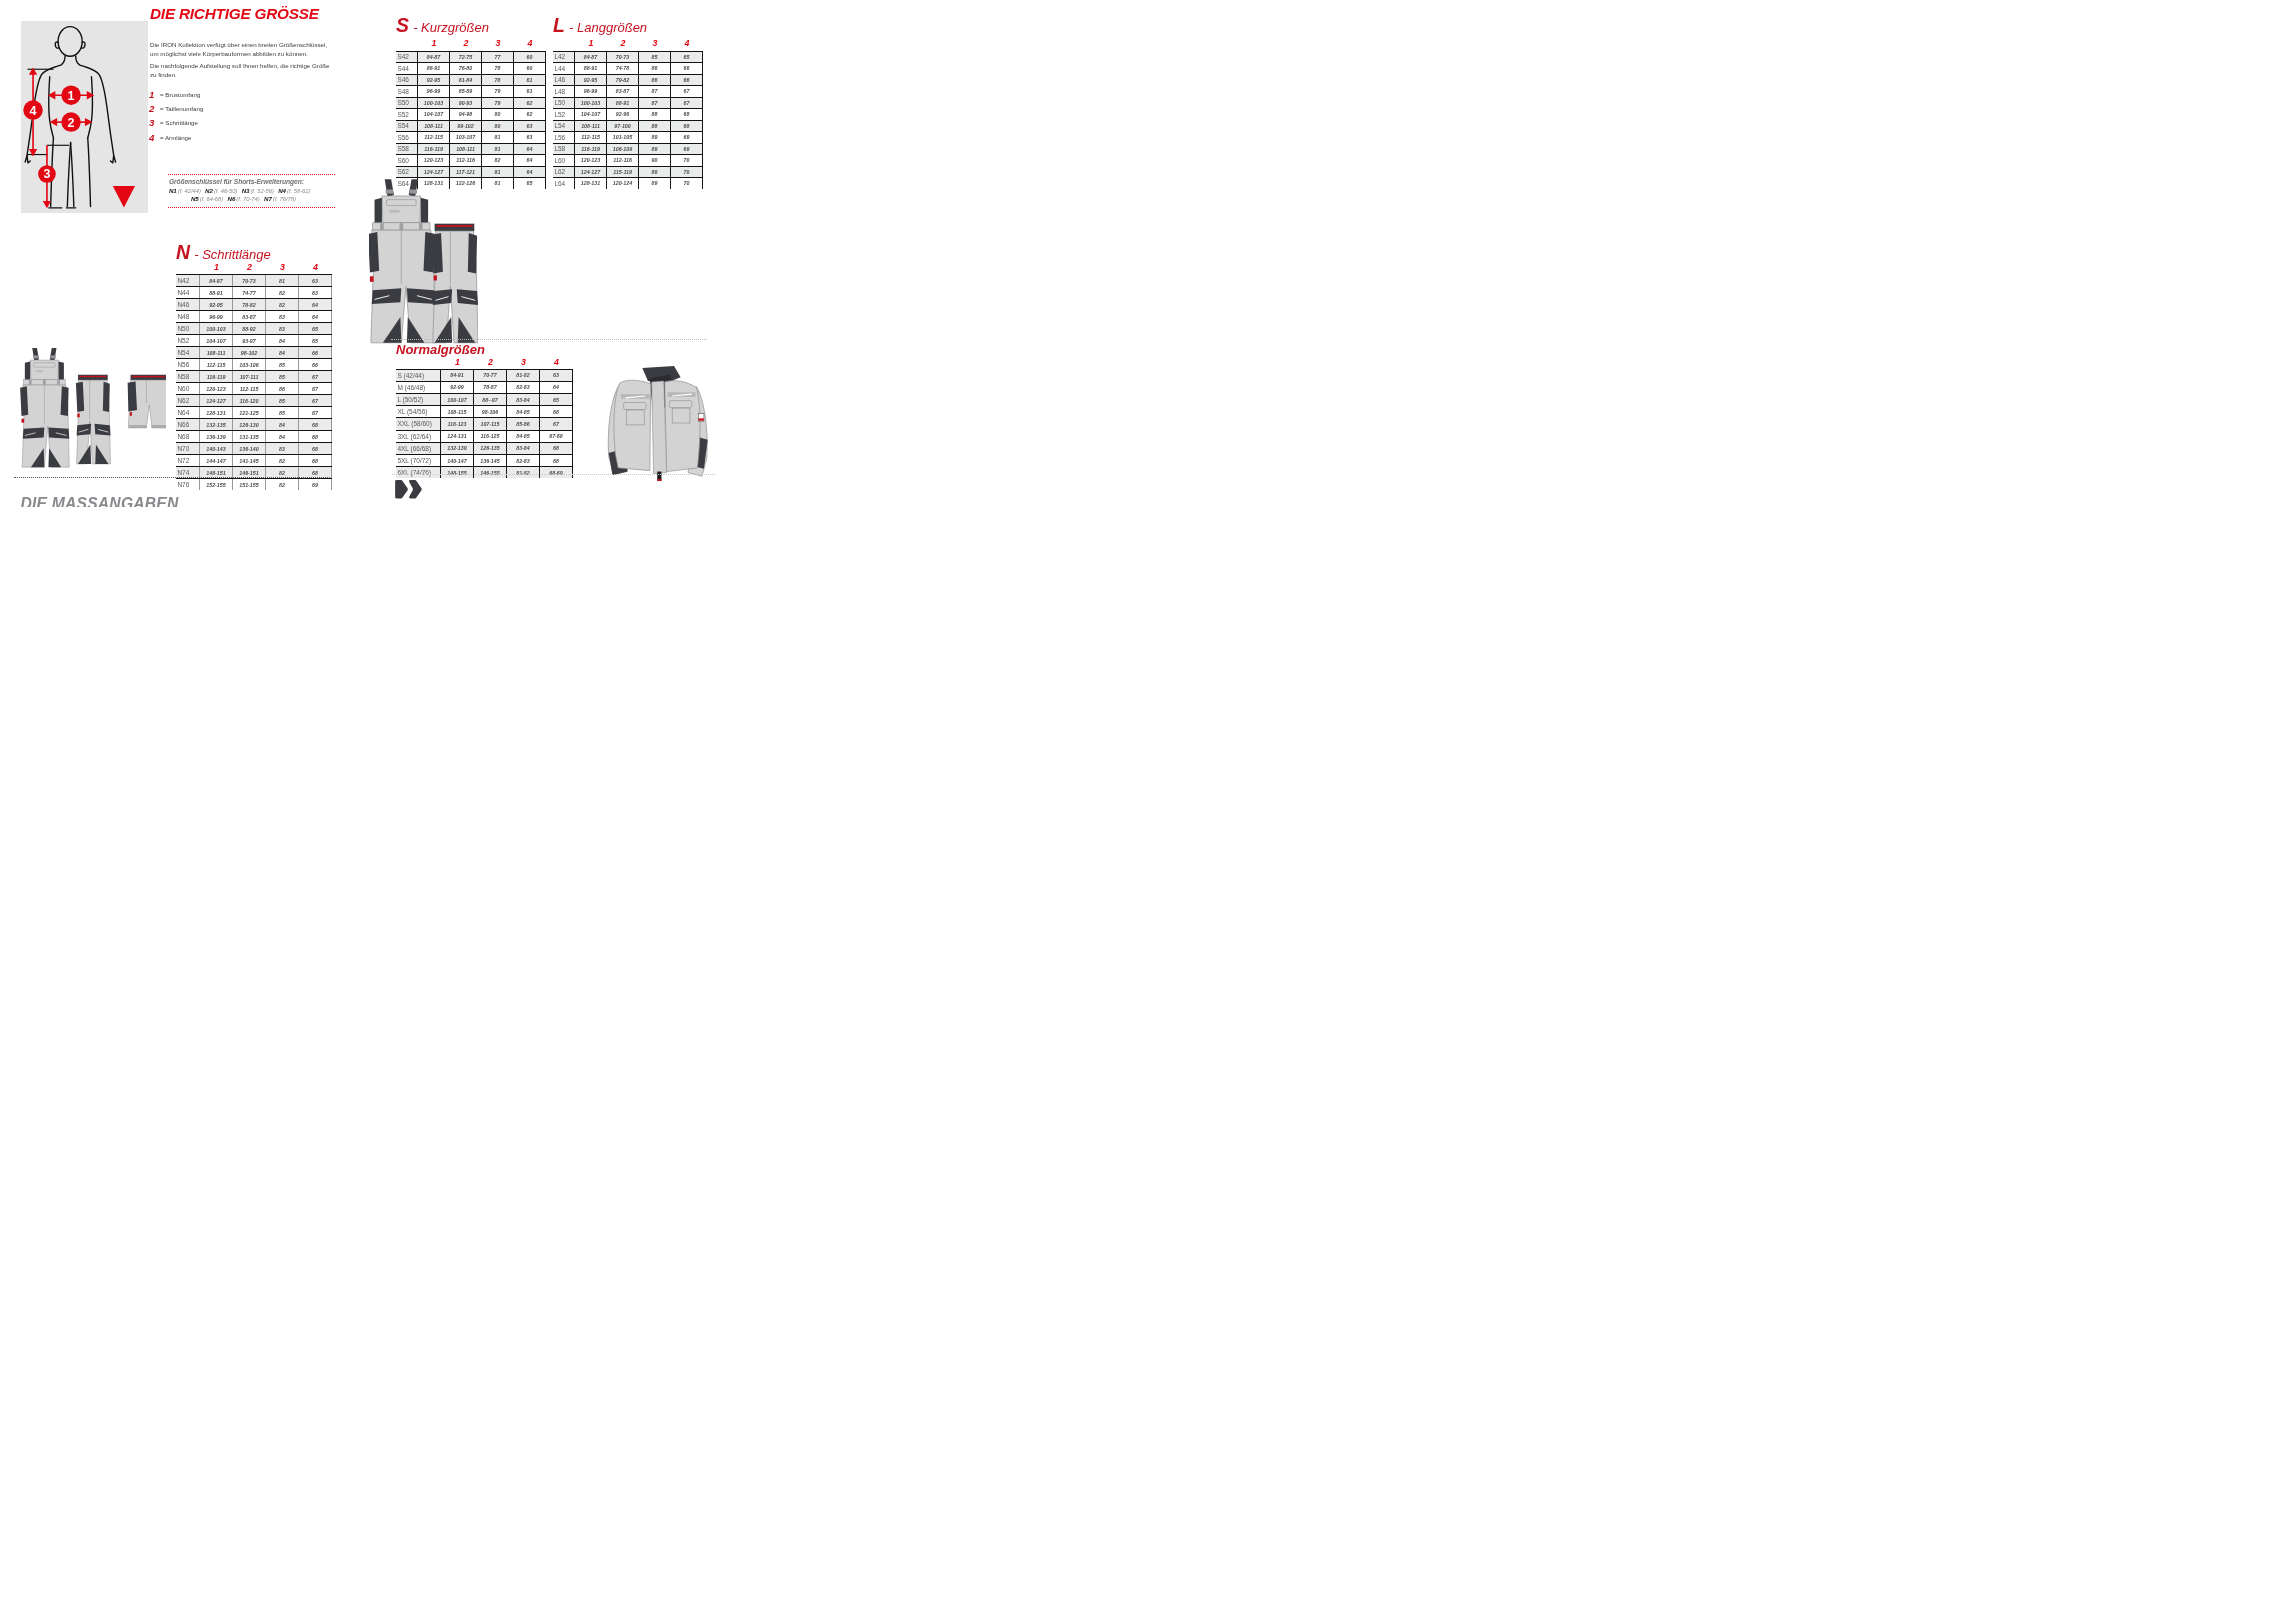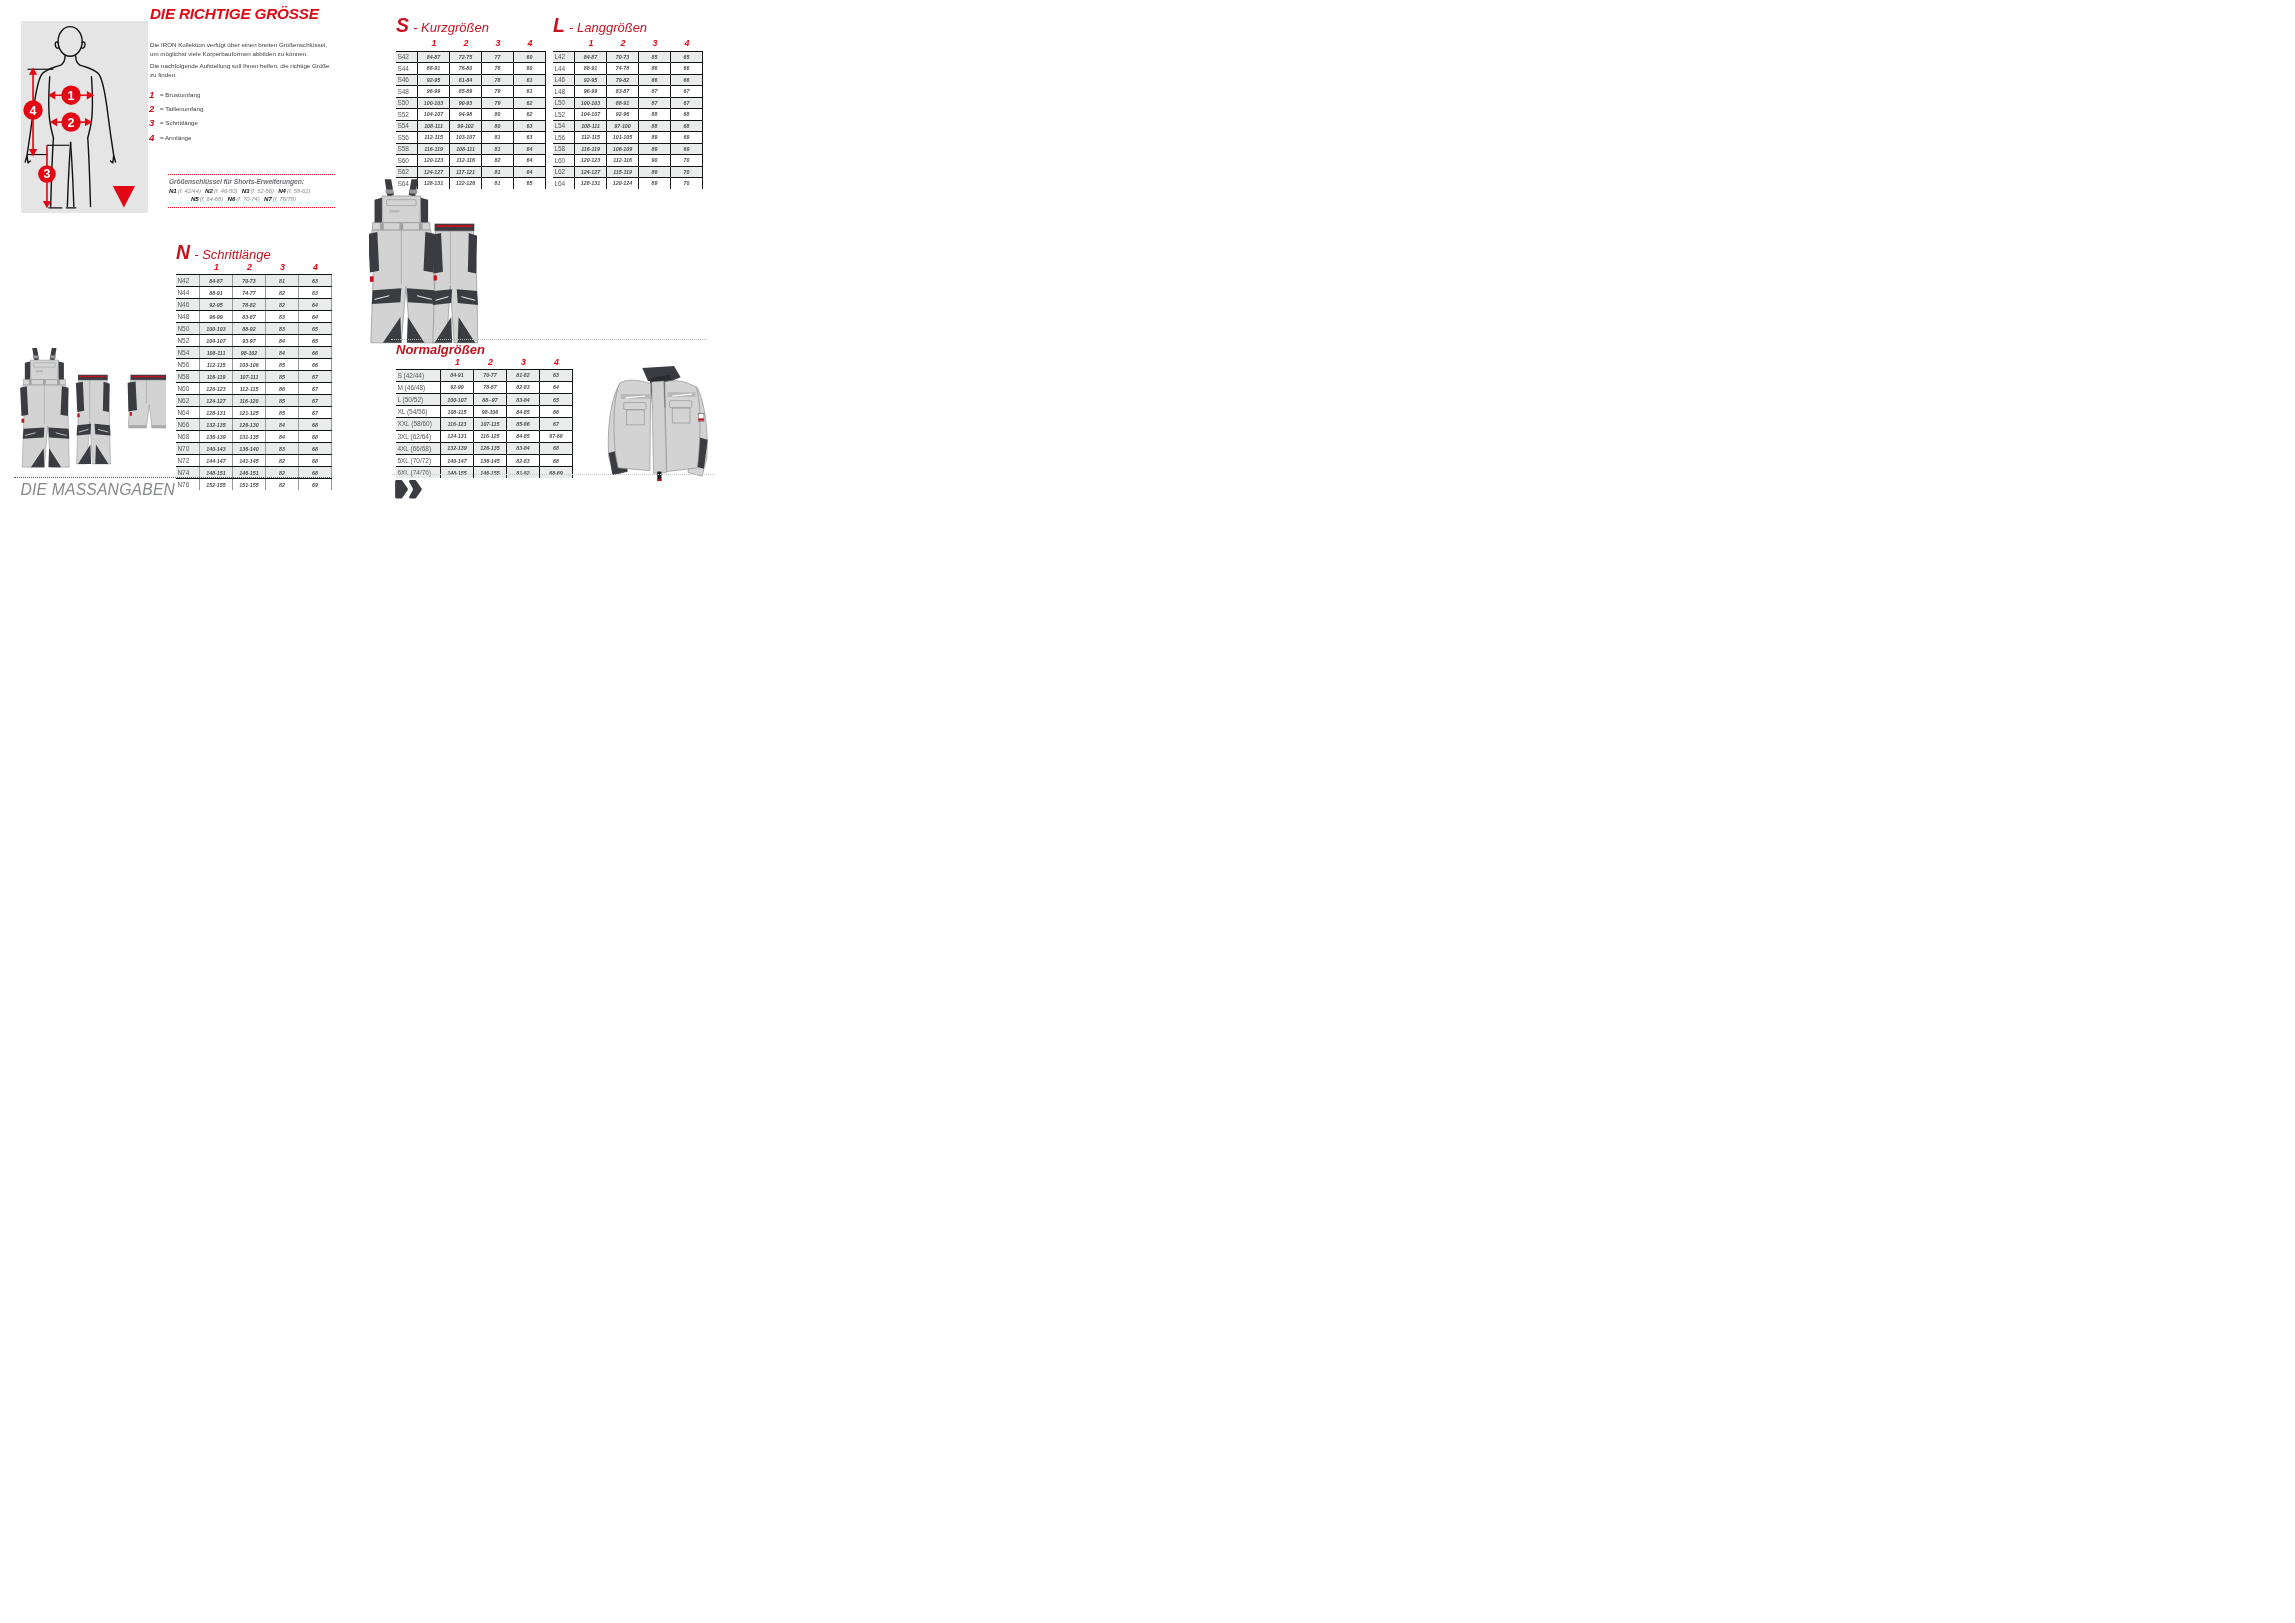--- a/index.html
+++ b/index.html
@@ -35,21 +35,21 @@
   .t-row{display:flex;height:var(--rh);border-top:0.9px solid #121212;}
   .t-row.odd{background:#eaebeb;}
   .t-row.even{background:#ffffff;}
   .t-label{width:var(--lw);flex:none;border-right:0.9px solid var(--vl);display:flex;align-items:center;
            font-size:6.5px;color:#595a5e;padding-left:1.4px;box-sizing:border-box;}
   .t-val{width:var(--cw);flex:none;border-right:0.9px solid var(--vl);display:flex;align-items:center;justify-content:center;
          font-size:5.3px;font-weight:bold;font-style:italic;color:#4c4d51;box-sizing:border-box;}
   .dotted{height:0;border-top:1.4px dotted #b9baba;}
   .dotted.dark{border-top:1.9px dotted #55565b;}
   .dotted.light{border-top:1.4px dotted #c8c9c9;}
-  .footer-title{font-size:15.7px;font-weight:normal;font-style:italic;color:#87898c;letter-spacing:0.2px;white-space:nowrap;}
+  .footer-title{font-size:15.7px;font-weight:bold;font-style:italic;color:#87898c;letter-spacing:0.2px;white-space:nowrap;margin-top:14px;}
 </style>
 </head>
 <body>
 
 <svg width="0" height="0" style="position:absolute" aria-hidden="true">
   <defs>
     <g id="g-bib">
       <path d="M34,0 L48,0 L54,34 L40,38 Z" fill="#3b3c41"></path>
       <path d="M92,0 L106,0 L100,38 L86,34 Z" fill="#3b3c41"></path>
       <rect x="36" y="22" width="16" height="9" fill="#95969a"></rect>

